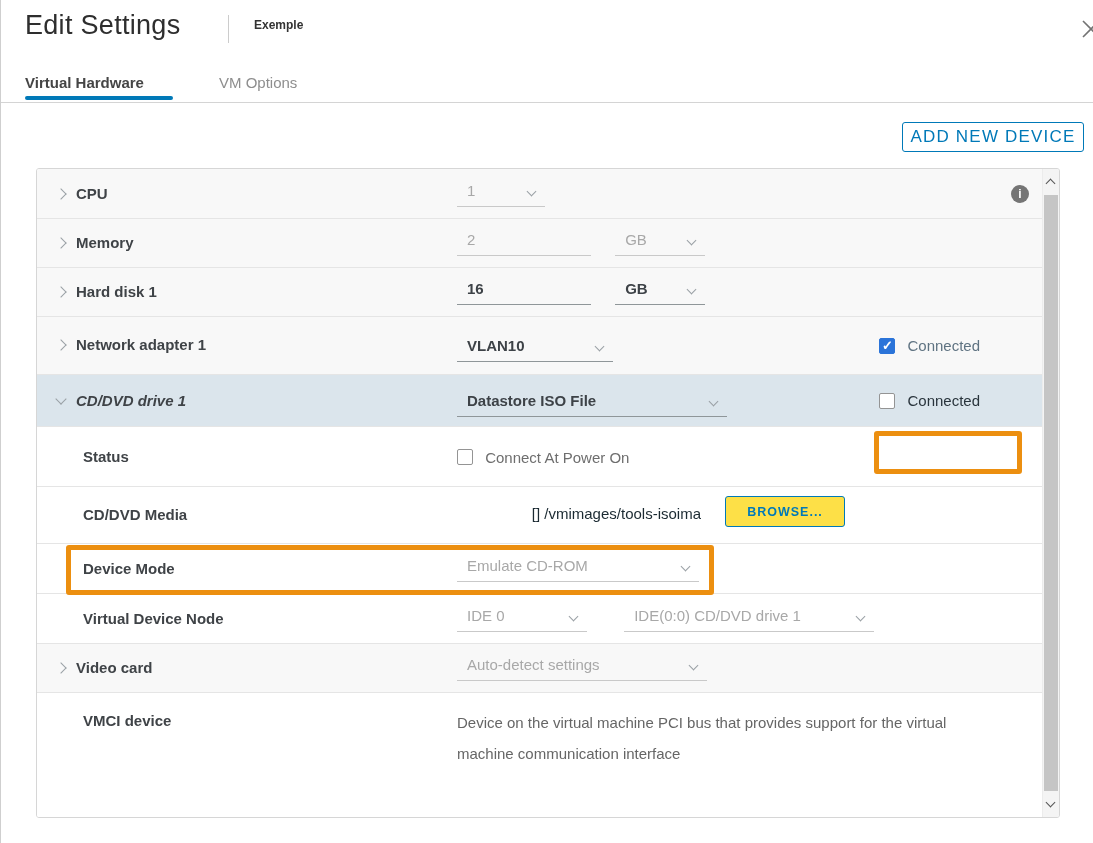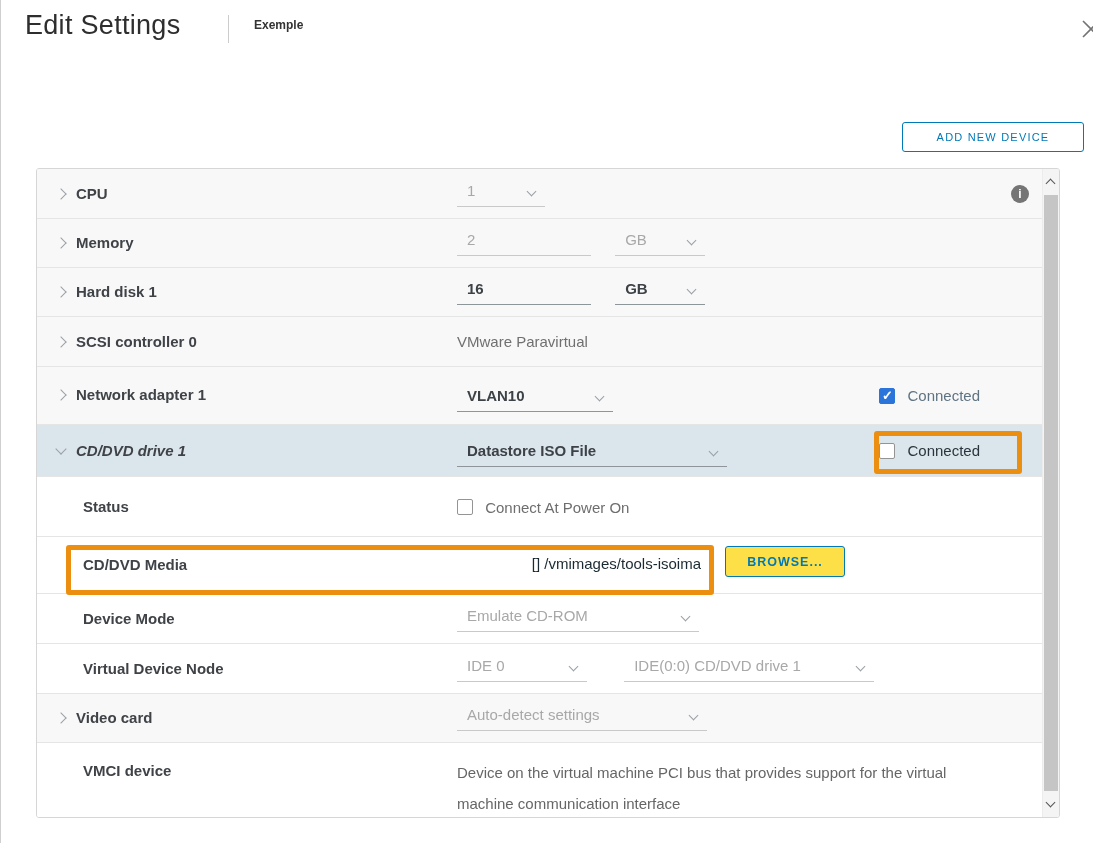--- a/index.html
+++ b/index.html
@@ -24,21 +24,21 @@
   .tab-active { left:24px; font-weight:700; color:#454545; }
   .tab-inactive { left:218px; font-weight:400; color:#8e8e8e; }
   .tab-underline { position:absolute; left:24px; top:26px; width:148px; height:4px; background:#0079b8; border-radius:2px; }
   .tabs-rule { position:absolute; left:0; top:32px; width:100%; height:1px; background:#d4d4d4; }
 
   
   .add-device {
     position:absolute; left:901px; top:122px; width:182px; height:30px;
     background:#fff; border:1px solid #0079b8; border-radius:3px;
     color:#0079b8; font-family:"Liberation Sans", sans-serif;
-    font-size:11px; font-weight:500; letter-spacing:1.2px; cursor:pointer;
+    font-size:17px; font-weight:500; letter-spacing:1.2px; cursor:pointer;
   }
 
   
   .device-table {
     position:absolute; left:35px; top:168px; width:1024px; height:650px;
     border:1px solid #d6d6d6; border-radius:3px; background:#fff; overflow:hidden;
   }
   .rows { position:absolute; left:0; top:0; right:17px; bottom:0; display:flex; flex-direction:column; }
   .row { position:relative; border-bottom:1px solid #e5e5e5; flex:0 0 auto; }
   .row:last-child { border-bottom:none; }
@@ -111,20 +111,26 @@
     <div class="hdr-title">Edit Settings</div>
     <div class="hdr-divider"></div>
     <div class="hdr-vmname">Exemple</div>
     <div class="close-btn">
       <svg width="22" height="22" viewBox="0 0 22 22">
           <path d="M3 3 L19 19 M19 3 L3 19" stroke="#737373" stroke-width="1.6"></path>
         </svg>
     </div>
   </div>
 
+  <div class="tabs">
+    <div class="tab tab-active">Virtual Hardware</div>
+    <div class="tab tab-inactive">VM Options</div>
+    <div class="tabs-rule"></div>
+    <div class="tab-underline"></div>
+  </div>
 
   <button class="add-device">ADD NEW DEVICE</button>
 
   <div class="device-table">
     <div class="rows">
 
       <div class="row lvl1" style="height:50px;">
         <span class="chev right" style="top:21px;"></span>
         <span class="row-label" style="top:16px;">CPU</span>
         <div class="val" style="top:13px;">
@@ -144,25 +150,20 @@
 
       <div class="row lvl1" style="height:49px;">
         <span class="chev right" style="top:20px;"></span>
         <span class="row-label" style="top:15px;">Hard disk 1</span>
         <div class="val" style="top:12px;">
           <span class="ctl noarrow" style="width:134px; font-weight:700; color:#3d4247;">16</span>
           <span class="ctl" style="width:90px; margin-left:20px; font-weight:700; color:#3d4247;"><span>GB</span><span class="dd-caret"></span></span>
         </div>
       </div>
 
-      <div class="row lvl1" style="height:50px;">
-        <span class="chev right" style="top:21px;"></span>
-        <span class="row-label" style="top:16px;">SCSI controller 0</span>
-        <div class="val plain-value" style="top:16px;">VMware Paravirtual</div>
-      </div>
 
       <div class="row lvl1" style="height:58px;">
         <span class="chev right" style="top:24px;"></span>
         <span class="row-label" style="top:19px;">Network adapter 1</span>
         <div class="val" style="top:20px;">
           <span class="ctl" style="width:156px; font-weight:700; color:#3d4247;"><span>VLAN10</span><span class="dd-caret"></span></span>
         </div>
         <div class="connected-cell" style="top:19px;">
           <span class="cb checked"></span>
           <span class="cb-label net-conn-label">Connected</span>

